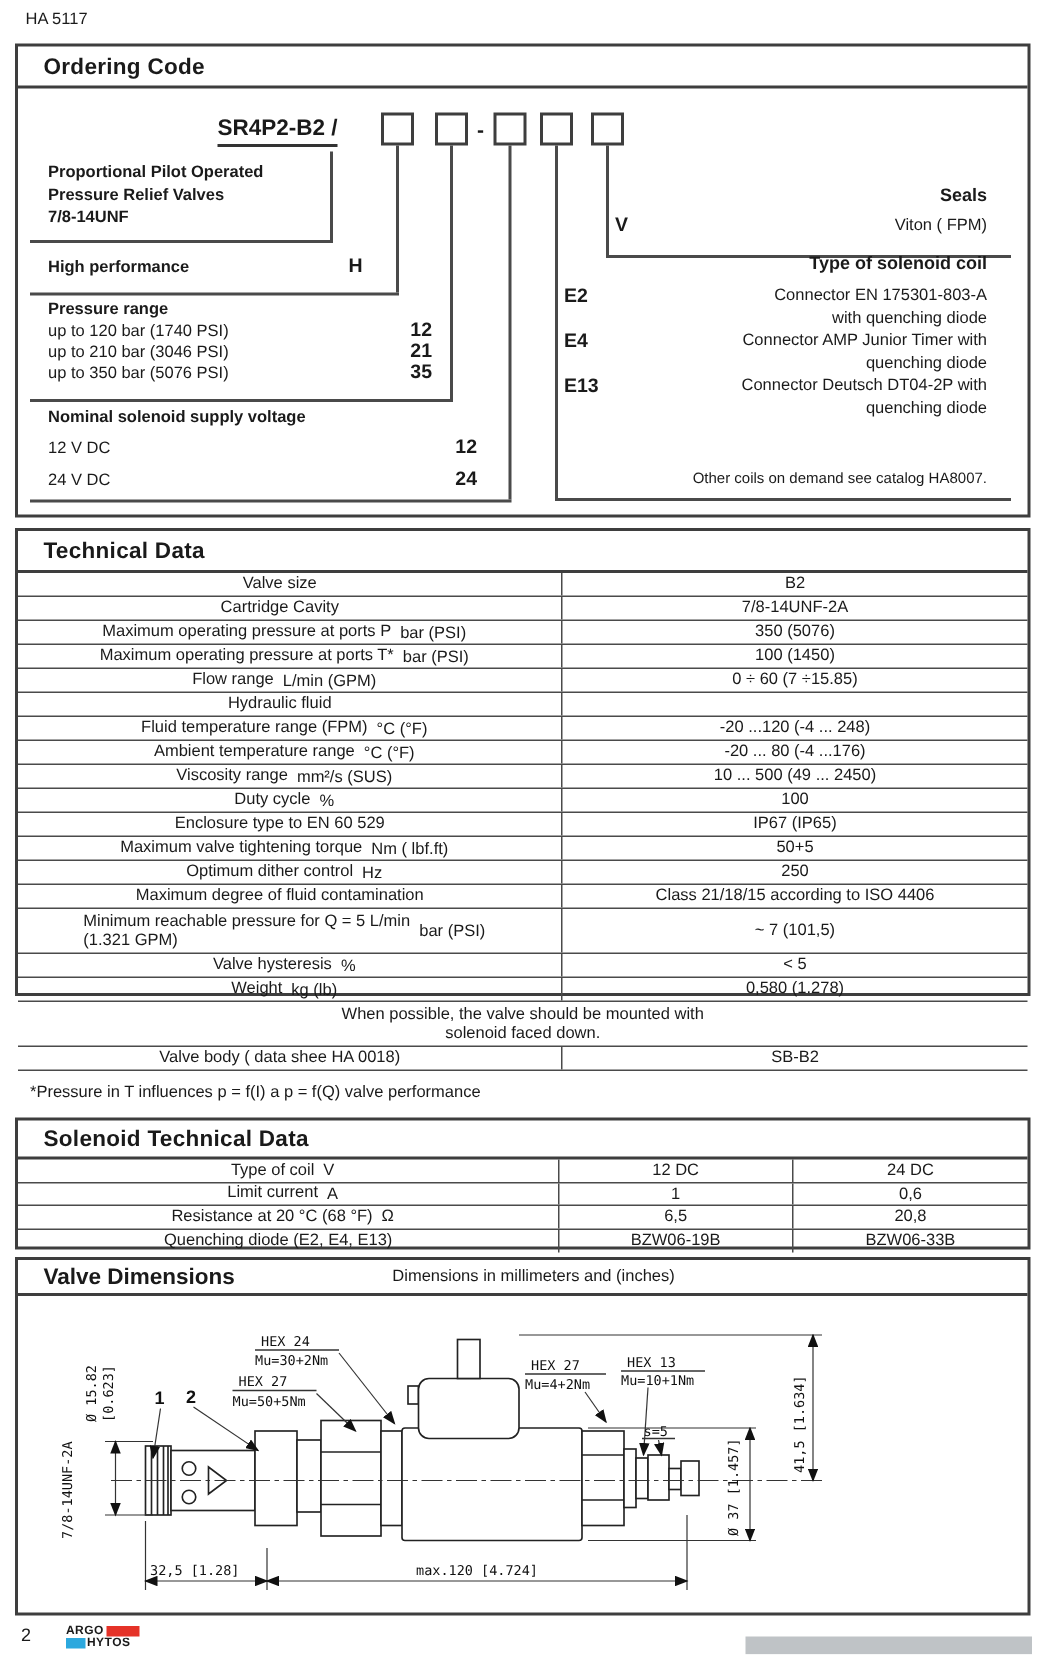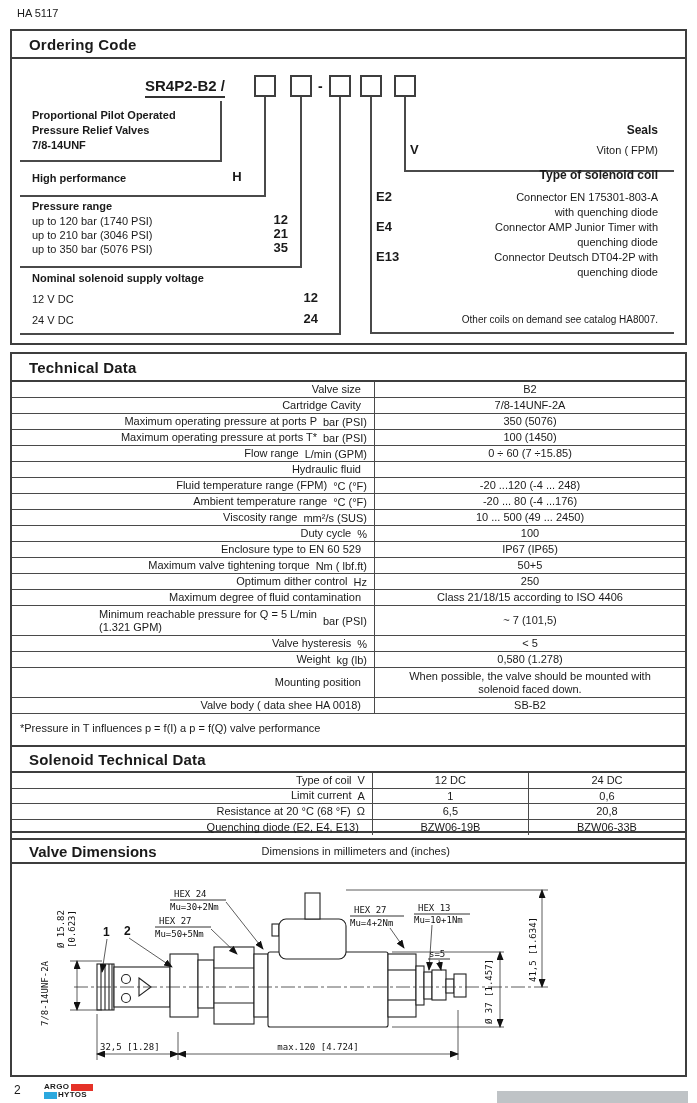--- a/index.html
+++ b/index.html
@@ -12,21 +12,21 @@
   .tstrip{height:28px;border-bottom:2px solid #3e3e3e;display:flex;align-items:center;
           padding-left:17px;font-weight:bold;font-size:15px;letter-spacing:.2px}
   .hline{position:absolute;border-top:2px solid #4a4a4a;height:0}
   .vline{position:absolute;border-left:2px solid #4a4a4a;width:0}
   .codebox{position:absolute;width:22px;height:22px;border:2px solid #3e3e3e;background:#fff}
   .t11{font-size:11px}.t10{font-size:10px}.t12{font-size:12px}.t13{font-size:13px}
   .ra{text-align:right}.ca{text-align:center}
   
   .trow{display:flex;height:16px;border-bottom:1px solid #4a4a4a;font-size:11px;align-items:stretch}
   .trow.tall{height:30px}
-  .cell-left{width:363px;display:flex;justify-content:flex-end;align-items:center;
+  .cell-left{width:363px;display:flex;justify-content:center;align-items:center;
              padding:0 7px 0 0;border-right:1px solid #4a4a4a}
   .cell-left .param{white-space:pre-line;line-height:13px}
   .cell-left .unit{white-space:nowrap;padding-left:6px}
   .cell-val{flex:1;display:flex;align-items:center;justify-content:center;
             text-align:center;white-space:pre-line;line-height:13px;padding:0 4px}
   .srow{display:flex;height:15.5px;border-bottom:1px solid #4a4a4a;font-size:11px;align-items:stretch}
   .srow:last-child{border-bottom:none}
   .cell-v{width:157px;display:flex;align-items:center;justify-content:center;border-right:1px solid #4a4a4a}
   .cell-v:last-child{border-right:none}
   .foot-note{height:27px;display:flex;align-items:center;padding-left:8px;font-size:11px}
@@ -100,21 +100,21 @@
     <div class="abs t11 ra" style="right:27px;top:175px">with quenching diode</div>
     <div class="abs b t13" style="left:364px;top:188px">E4</div>
     <div class="abs t11 ra" style="right:27px;top:190px">Connector AMP Junior Timer with</div>
     <div class="abs t11 ra" style="right:27px;top:205px">quenching diode</div>
     <div class="abs b t13" style="left:364px;top:218px">E13</div>
     <div class="abs t11 ra" style="right:27px;top:220px">Connector Deutsch DT04-2P with</div>
     <div class="abs t11 ra" style="right:27px;top:235px">quenching diode</div>
     <div class="abs t10 ra" style="right:27px;top:283px">Other coils on demand see catalog HA8007.</div>
   </div>
 
-  <div class="secbox" style="left:10px;top:352px;width:677px;height:488px">
+  <div class="secbox" style="left:10px;top:352px;width:677px;height:312px">
     <div class="tstrip">Technical Data</div>
     <div>
         <div class="trow">
           <div class="cell-left">
             <span class="param">Valve size</span>
             <span class="unit"></span>
           </div>
           <div class="cell-val">B2</div>
         </div>
         <div class="trow">
@@ -223,24 +223,20 @@
           <div class="cell-val">&lt; 5</div>
         </div>
         <div class="trow">
           <div class="cell-left">
             <span class="param">Weight</span>
             <span class="unit">kg (lb)</span>
           </div>
           <div class="cell-val">0,580 (1.278)</div>
         </div>
         <div class="trow tall">
-          <div class="cell-left">
-            <span class="param">Mounting position</span>
-            <span class="unit"></span>
-          </div>
           <div class="cell-val">When possible, the valve should be mounted with
 solenoid faced down.</div>
         </div>
         <div class="trow">
           <div class="cell-left">
             <span class="param">Valve body ( data shee HA 0018)</span>
             <span class="unit"></span>
           </div>
           <div class="cell-val">SB-B2</div>
         </div>

